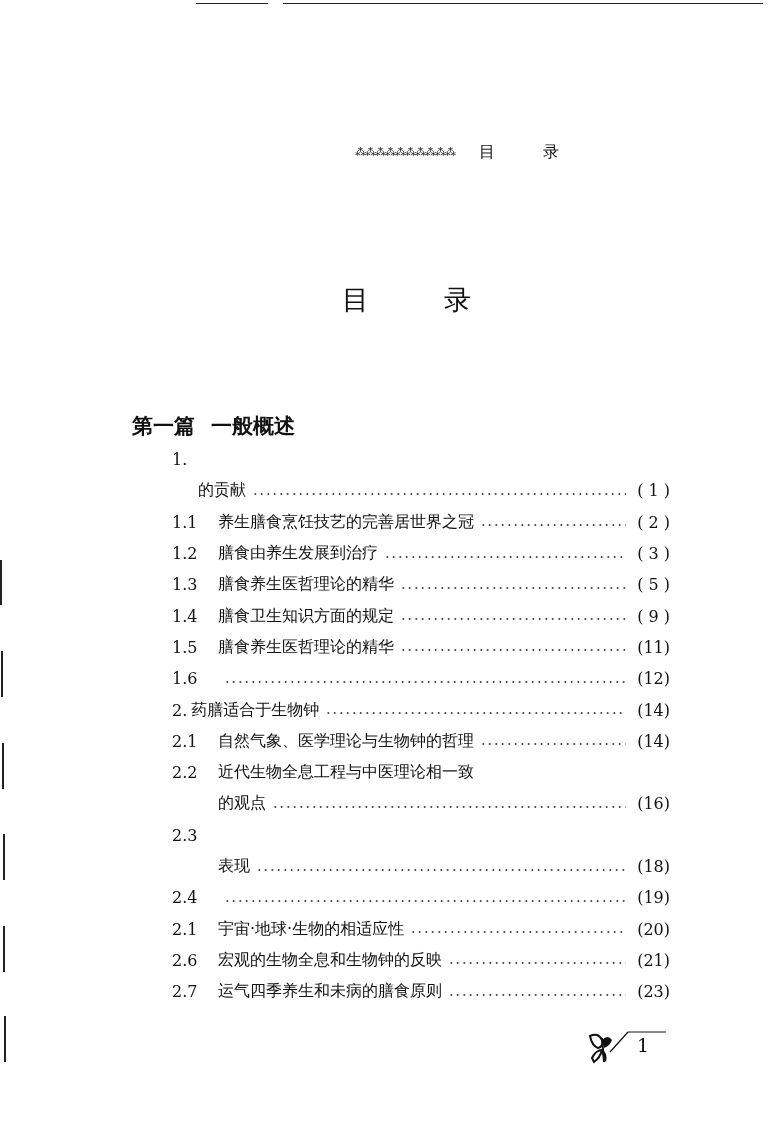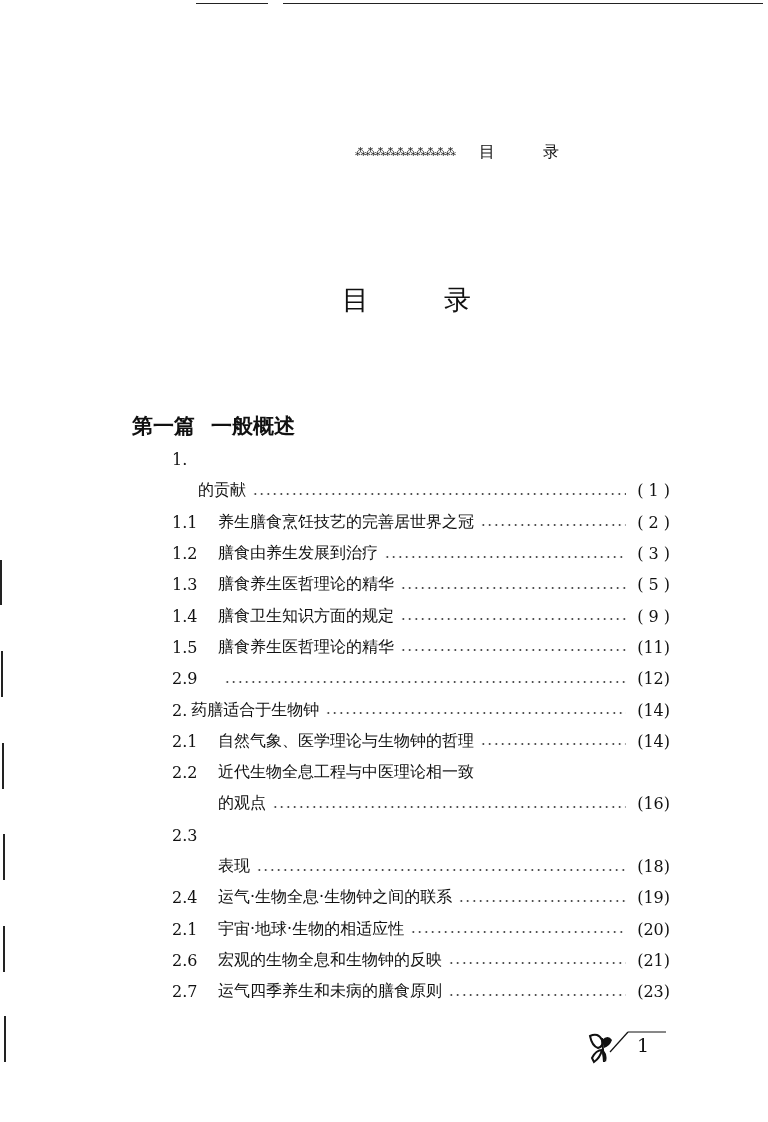--- a/index.html
+++ b/index.html
@@ -105,21 +105,21 @@
       <span class="leader"></span>
       <span class="page">( 9 )</span>
     </div>
     <div class="row">
       <span class="num">1.5</span>
       <span class="title">膳食养生医哲理论的精华</span>
       <span class="leader"></span>
       <span class="page">(11)</span>
     </div>
     <div class="row">
-      <span class="num">2.9</span>
+      <span class="num">1.6</span>
       <span class="leader"></span>
       <span class="page">(12)</span>
     </div>
     <div class="row">
       <span class="num major">2.</span>
       <span class="title">药膳适合于生物钟</span>
       <span class="leader"></span>
       <span class="page">(14)</span>
     </div>
     <div class="row">
@@ -142,21 +142,20 @@
       <span class="num">2.3</span>
     </div>
     <div class="row">
       <span class="indent"></span>
       <span class="title">表现</span>
       <span class="leader"></span>
       <span class="page">(18)</span>
     </div>
     <div class="row">
       <span class="num">2.4</span>
-      <span class="title">运气·生物全息·生物钟之间的联系</span>
       <span class="leader"></span>
       <span class="page">(19)</span>
     </div>
     <div class="row">
       <span class="num">2.1</span>
       <span class="title">宇宙·地球·生物的相适应性</span>
       <span class="leader"></span>
       <span class="page">(20)</span>
     </div>
     <div class="row">

